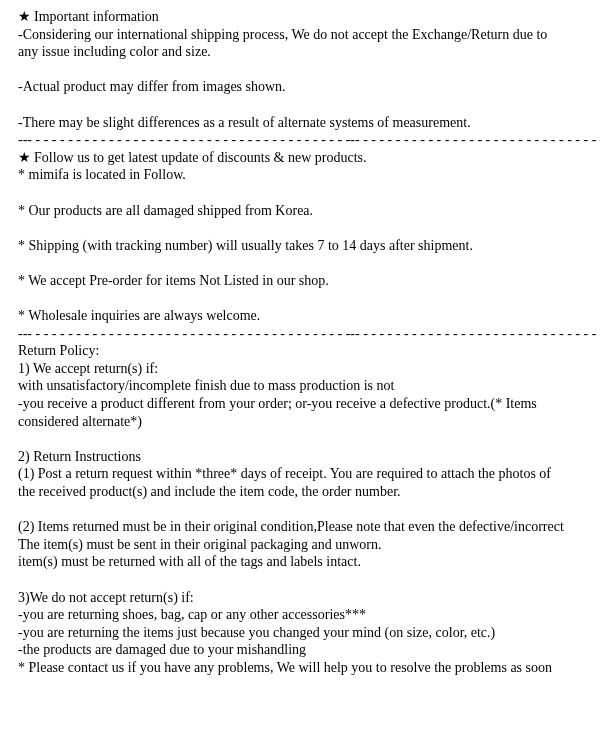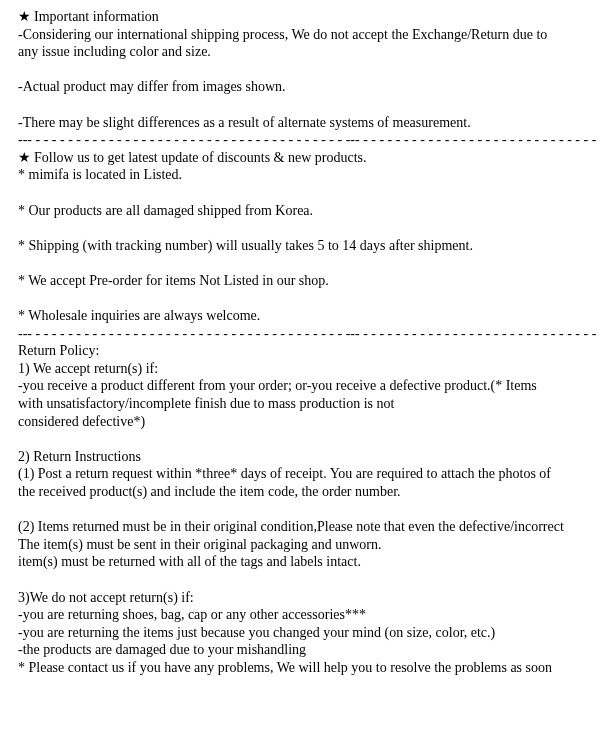--- a/index.html
+++ b/index.html
@@ -35,35 +35,35 @@
 <div class="doc">
   <div class="line">★ Important information</div>
   <div class="line">-Considering our international shipping process, We do not accept the Exchange/Return due to</div>
   <div class="line">any issue including color and size.</div>
   <div class="line"></div>
   <div class="line">-Actual product may differ from images shown.</div>
   <div class="line"></div>
   <div class="line">-There may be slight differences as a result of alternate systems of measurement.</div>
   <div class="line">--- - - - - - - - - - - - - - - - - - - - - - - - - - - - - - - - - - - - - - - --- - - - - - - - - - - - - - - - - - - - - - - - - - - - - -</div>
   <div class="line">★ Follow us to get latest update of discounts &amp; new products.</div>
-  <div class="line">* mimifa is located in Listed.</div>
+  <div class="line">* mimifa is located in Follow.</div>
   <div class="line"></div>
   <div class="line">* Our products are all damaged shipped from Korea.</div>
   <div class="line"></div>
-  <div class="line">* Shipping (with tracking number) will usually takes 5 to 14 days after shipment.</div>
+  <div class="line">* Shipping (with tracking number) will usually takes 7 to 14 days after shipment.</div>
   <div class="line"></div>
   <div class="line">* We accept Pre-order for items Not Listed in our shop.</div>
   <div class="line"></div>
   <div class="line">* Wholesale inquiries are always welcome.</div>
   <div class="line">--- - - - - - - - - - - - - - - - - - - - - - - - - - - - - - - - - - - - - - - --- - - - - - - - - - - - - - - - - - - - - - - - - - - - - -</div>
   <div class="line">Return Policy:</div>
   <div class="line">1) We accept return(s) if:</div>
+  <div class="line">with unsatisfactory/incomplete finish due to mass production is not</div>
   <div class="line">-you receive a product different from your order; or-you receive a defective product.(* Items</div>
-  <div class="line">with unsatisfactory/incomplete finish due to mass production is not</div>
-  <div class="line">considered defective*)</div>
+  <div class="line">considered alternate*)</div>
   <div class="line"></div>
   <div class="line">2) Return Instructions</div>
   <div class="line">(1) Post a return request within *three* days of receipt. You are required to attach the photos of</div>
   <div class="line">the received product(s) and include the item code, the order number.</div>
   <div class="line"></div>
   <div class="line">(2) Items returned must be in their original condition,Please note that even the defective/incorrect</div>
   <div class="line">The item(s) must be sent in their original packaging and unworn.</div>
   <div class="line">item(s) must be returned with all of the tags and labels intact.</div>
   <div class="line"></div>
   <div class="line">3)We do not accept return(s) if:</div>

